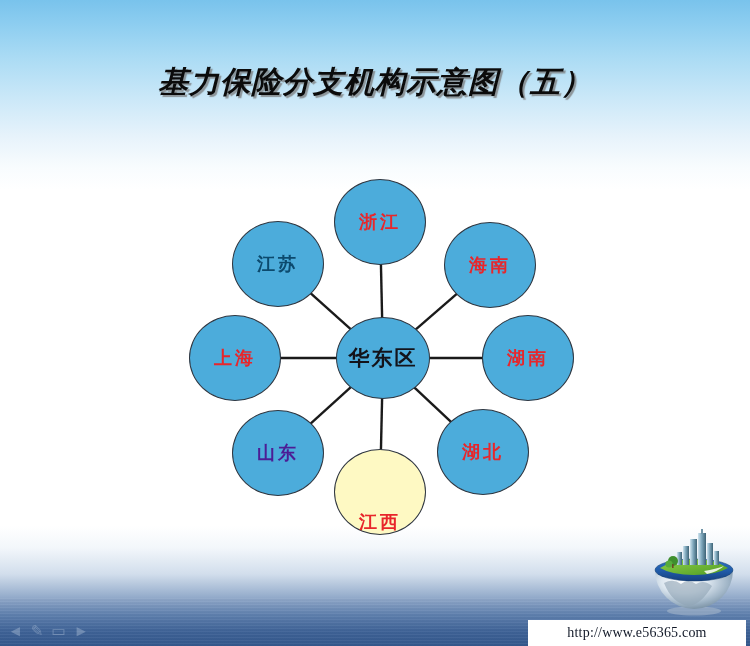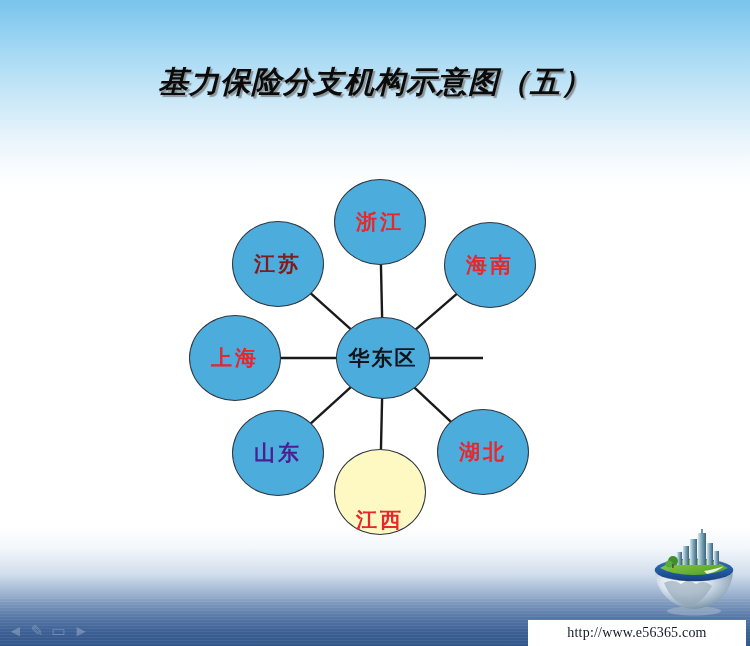--- a/index.html
+++ b/index.html
@@ -96,21 +96,21 @@
     border: 1.5px solid #2f3640;
     box-sizing: border-box;
     display: flex;
     align-items: center;
     justify-content: center;
     font-family: "Liberation Serif", "DejaVu Serif", serif;
     font-weight: 600;
     white-space: nowrap;
   }
   .node.leaf {
-    font-size: 21px;
+    font-size: 18px;
     letter-spacing: 3px;
     color: #e8262b;
   }
   .node.leaf.alt {
     color: #7a2bbd;
   }
   .node.center {
     font-size: 21px;
     letter-spacing: 2px;
     color: #13131a;
@@ -184,33 +184,36 @@
         <line x1="167" y1="198" x2="110" y2="198" stroke="#1a1a1a" stroke-width="2.4"></line>
         <line x1="180.94431114582773" y1="169.30252616864578" x2="140.4769676623718" y2="133.07461866917095" stroke="#1a1a1a" stroke-width="2.4"></line>
       </svg>
 
   <div class="node leaf" style="left: 164px; top: 19px; width: 92px; height: 86px; background: rgb(76, 172, 219); border-color: rgb(47, 54, 64); color: rgb(232, 38, 43);">
         <span>浙江</span>
       </div>
       <div class="node leaf" style="left: 274px; top: 62px; width: 92px; height: 86px; background: rgb(76, 172, 219); border-color: rgb(47, 54, 64); color: rgb(232, 38, 43);">
         <span>海南</span>
       </div>
+      <div class="node leaf" style="left: 312px; top: 155px; width: 92px; height: 86px; background: rgb(76, 172, 219); border-color: rgb(47, 54, 64); color: rgb(232, 38, 43);">
+        <span>湖南</span>
+      </div>
       <div class="node leaf" style="left: 267px; top: 249px; width: 92px; height: 86px; background: rgb(76, 172, 219); border-color: rgb(47, 54, 64); color: rgb(232, 38, 43);">
         <span>湖北</span>
       </div>
       <div class="node leaf" style="left: 164px; top: 289px; width: 92px; height: 86px; background: #fef9c3; border-color: rgb(47, 54, 64); color: rgb(232, 38, 43); align-items: flex-end;">
         <span>江西</span>
       </div>
       <div class="node leaf alt" style="left: 62px; top: 250px; width: 92px; height: 86px; background: rgb(76, 172, 219); border-color: rgb(47, 54, 64); color: #4c1d95;">
         <span>山东</span>
       </div>
       <div class="node leaf" style="left: 19px; top: 155px; width: 92px; height: 86px; background: rgb(76, 172, 219); border-color: rgb(47, 54, 64); color: rgb(232, 38, 43);">
         <span>上海</span>
       </div>
-      <div class="node leaf" style="left: 62px; top: 61px; width: 92px; height: 86px; background: rgb(76, 172, 219); border-color: rgb(47, 54, 64); color: #7f1d1d;">
+      <div class="node leaf" style="left: 62px; top: 61px; width: 92px; height: 86px; background: rgb(76, 172, 219); border-color: rgb(47, 54, 64); color: #0c4a6e;">
         <span>江苏</span>
       </div>
       <div class="node center" style="left: 166px; top: 157px; width: 94px; height: 82px; background: rgb(76, 172, 219); border-color: rgb(47, 54, 64); color: rgb(19, 19, 26);">
         <span>华东区</span>
       </div>
     </div>
 
   <div class="logo">
     <svg viewBox="0 0 92 92" width="92" height="92">
       <defs>

